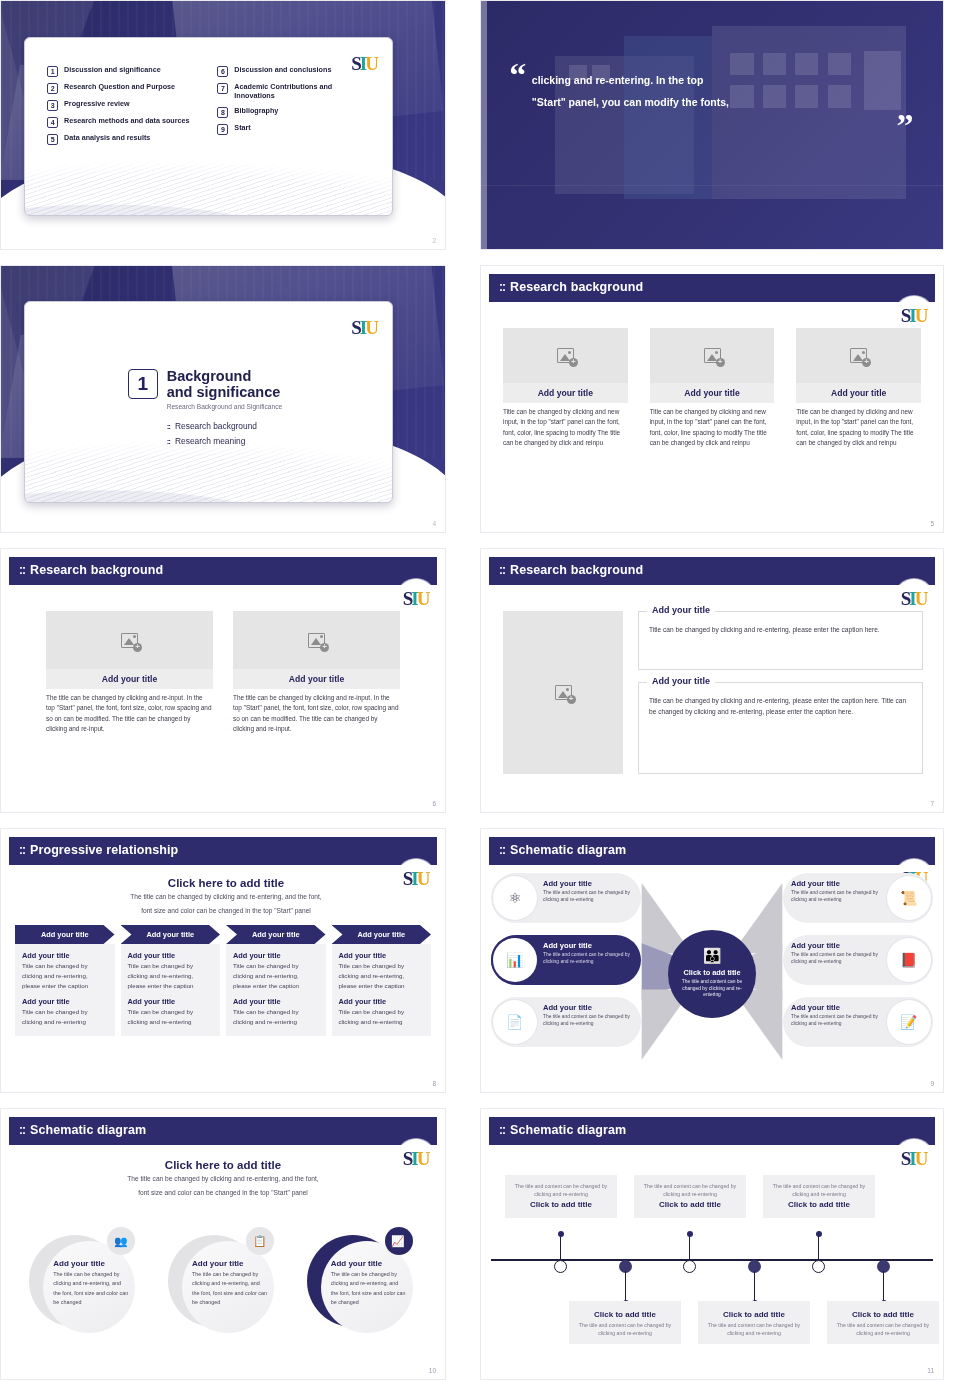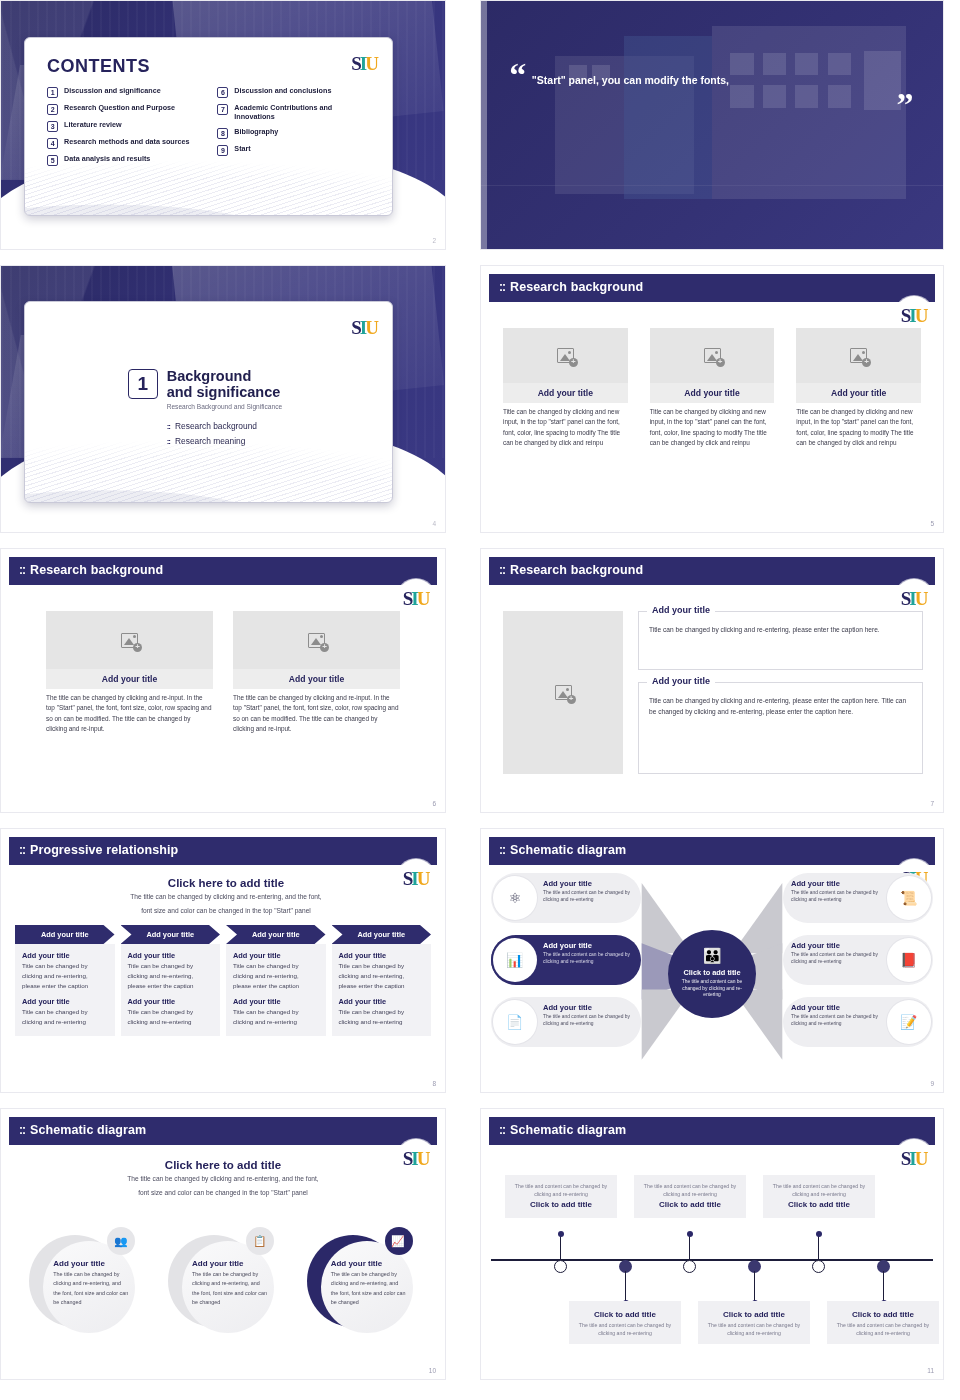--- a/index.html
+++ b/index.html
@@ -201,34 +201,33 @@
         <div class="wave"></div>
         <div class="siu" style="top:7px; right:8px;">
           <span class="lg">
               <span class="s">S</span>
               <span class="i">I</span>
               <span class="u">U</span>
             </span>
         </div>
 
         <div style="position:absolute; left:22px; top:18px; right:18px;">
-          <div class="contents-title">CONTENTS</div>
           <div class="toc">
             <div class="toc-col">
               <div class="toc-item">
                   <span class="toc-num">1</span>
                   <span class="toc-text">Discussion and significance</span>
                 </div>
               <div class="toc-item">
                   <span class="toc-num">2</span>
                   <span class="toc-text">Research Question and Purpose</span>
                 </div>
               <div class="toc-item">
                   <span class="toc-num">3</span>
-                  <span class="toc-text">Literature review</span>
+                  <span class="toc-text">Progressive review</span>
                 </div>
               <div class="toc-item">
                   <span class="toc-num">4</span>
                   <span class="toc-text">Research methods and data sources</span>
                 </div>
               <div class="toc-item">
                   <span class="toc-num">5</span>
                   <span class="toc-text">Data analysis and results</span>
                 </div>
             </div>
@@ -274,20 +273,21 @@
           <i style="left:61%;top:34%;width:5%;height:9%"></i>
         <i style="left:68%;top:34%;width:5%;height:9%"></i>
           <i style="left:75%;top:34%;width:5%;height:9%"></i>
         <i style="left:83%;top:20%;width:8%;height:24%"></i>
         <i style="left:0;top:74%;width:100%;height:1px;background:rgba(255,255,255,.25)"></i>
       </div>
       <div class="sidebar-strip"></div>
       <div class="quote-wrap">
         <span class="qmark open">“</span>
         <span class="qmark close">”</span>
+        <div class="quote-text">clicking and re-entering. In the top</div>
         <div class="quote-text">"Start" panel, you can modify the fonts,</div>
       </div>
     </div>
   </div>
 
   <div class="cell left">
     <div class="slide">
       <div class="hero-bg"></div>
       <div class="tilt-card"></div>
       <div class="tilt-card2"></div>

